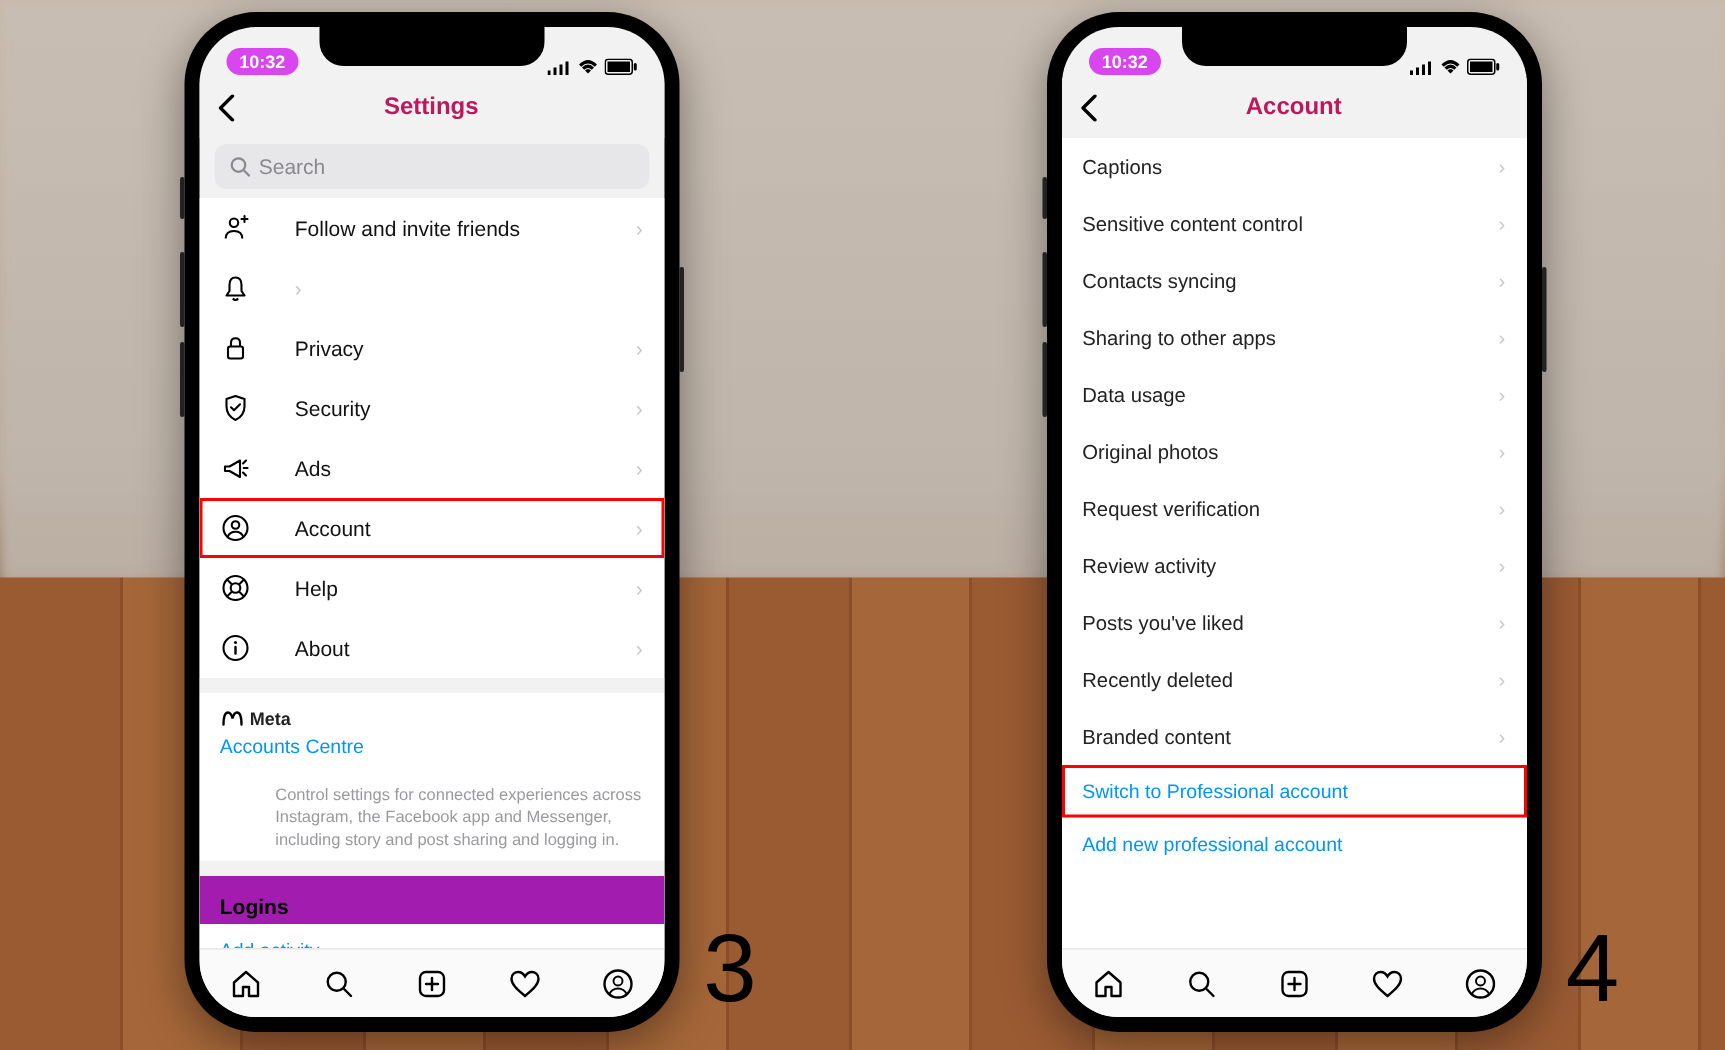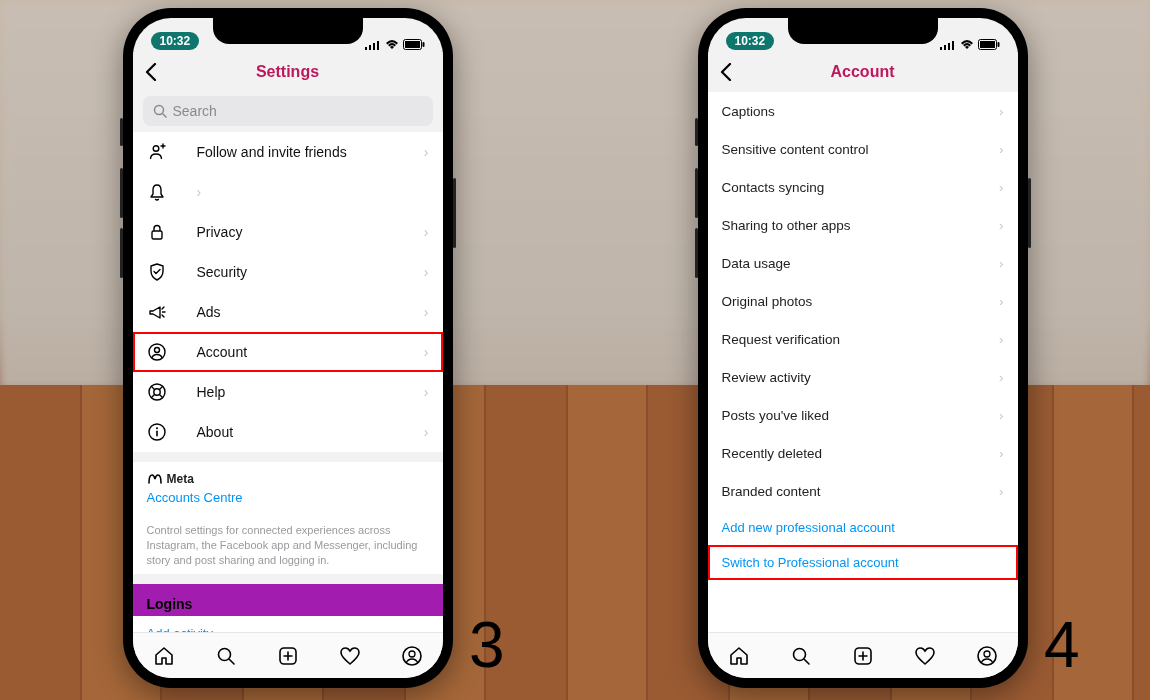--- a/index.html
+++ b/index.html
@@ -62,21 +62,21 @@
   .sb-left3 { left:-3px; top:220px; width:3px; height:50px; }
   .sb-right { right:-3px; top:170px; width:3px; height:70px; }
 
   .status-bar {
     height: 34px;
     display:flex; align-items:flex-end; justify-content:space-between;
     padding: 0 18px 2px 18px;
     font-size: 12px; font-weight:600;
   }
   .time-pill {
-    background:#0f766e; color:#fff; padding:2px 9px; border-radius:10px;
+    background:#d946ef; color:#fff; padding:2px 9px; border-radius:10px;
     font-size:12px; font-weight:600;
   }
   .status-icons { display:flex; gap:4px; align-items:center; }
 
   .nav-header {
     display:flex; align-items:center; justify-content:center;
     position:relative; height:40px; background:#f2f2f2;
   }
   .nav-back { position:absolute; left:12px; top:50%; transform:translateY(-50%); }
   .nav-title { font-size:16px; font-weight:600; color:#be185d; }
@@ -100,21 +100,21 @@
   .row .chev { color:#c7c7cc; }
   .row.highlight { outline:2px solid #ff0000; outline-offset:-2px; }
 
   .icon { width:20px; height:20px; display:flex; align-items:center; justify-content:center; flex:0 0 20px; }
 
   .section-gap { height:10px; background:#f2f2f2; }
 
   .meta-block { padding:10px 14px 6px 14px; background:#fff; font-size:12px; }
   .meta-brand { display:flex; align-items:center; gap:4px; font-weight:600; color:#222; margin-bottom:4px; }
   .accounts-link { color:#0095f6; font-size:13px; font-weight:500; margin-bottom:18px; display:block;}
-  .meta-desc { color:#9a9a9e; font-size:11px; line-height:1.35; }
+  .meta-desc { color:#9a9a9e; font-size:11px; line-height:1.35;margin-left:37px; }
 
   .logins-head { padding:12px 14px 4px 14px; font-weight:700; font-size:14px; background:#a21caf; }
   .link-row { padding:10px 14px; color:#0095f6; font-size:13px; background:#fff; }
   .link-row.highlight { outline:2px solid #ff0000; outline-offset:-2px; }
 
   .tab-bar {
     height:46px; background:#fafafa; border-top:1px solid #e6e6e6;
     display:flex; justify-content:space-around; align-items:center;
   }
   .tab-btn { width:24px; height:24px; display:flex; align-items:center; justify-content:center; }
@@ -414,22 +414,22 @@
             </div>
           <div class="acct-row">
               <span>Recently deleted</span>
               <span class="chev">›</span>
             </div>
           <div class="acct-row">
               <span>Branded content</span>
               <span class="chev">›</span>
             </div>
 
+          <div class="link-row highlight">Switch to Professional account</div>
           <div class="link-row">Add new professional account</div>
-          <div class="link-row highlight">Switch to Professional account</div>
         </div>
 
         <div class="tab-bar">
           <span class="tab-btn">
               <svg width="22" height="22" viewBox="0 0 22 22">
                 <path d="M3 10 L11 3 L19 10 V19 H13 V13 H9 V19 H3 Z" stroke="#000" stroke-width="1.6" fill="none" stroke-linejoin="round"></path>
               </svg>
             </span>
           <span class="tab-btn">
               <svg width="22" height="22" viewBox="0 0 22 22">

